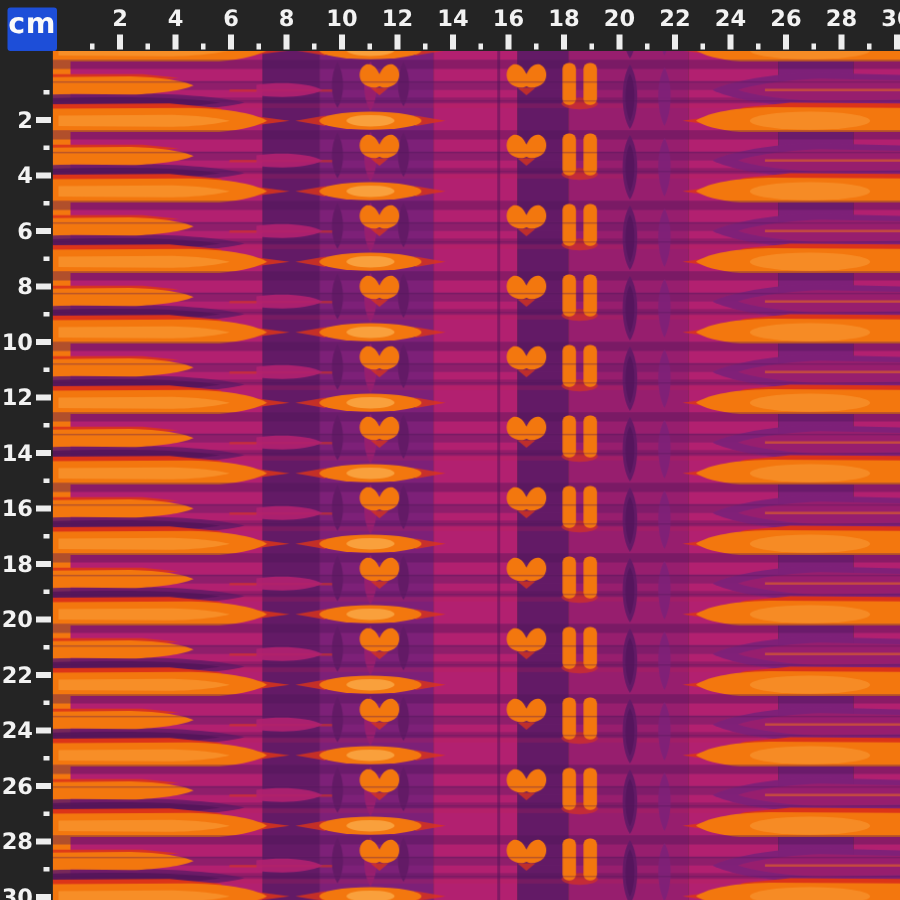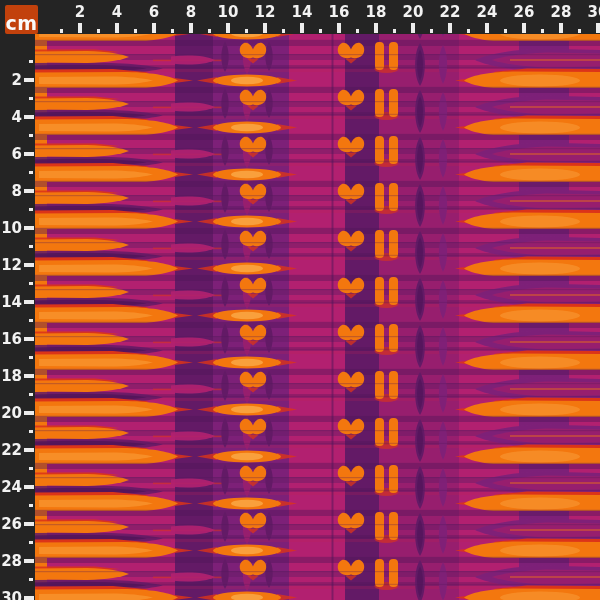--- a/index.html
+++ b/index.html
@@ -7,22 +7,22 @@
     width:600px;height:600px;overflow:hidden;
     background:var(--page-bg,#242424);
     font-family:"DejaVu Sans","Liberation Sans",sans-serif;
     position:relative;
   }
   .viewport{position:absolute;inset:0;width:600px;height:600px;overflow:hidden;}
 
   
   .unit-box{
     position:absolute;left:5px;top:5px;width:33px;height:29px;
-    background:#c2410c;border-radius:2px;
-    display:flex;align-items:flex-end;justify-content:center;
+    background:#1d4ed8;border-radius:2px;
+    display:flex;align-items:flex-start;justify-content:center;
     color:#fafafa;font-size:19px;font-weight:bold;letter-spacing:0.5px;
   }
 
   
   .ruler{position:absolute;}
   .ruler-top{left:0;top:0;width:600px;height:34px;}
   .ruler-left{left:0;top:0;width:35px;height:600px;}
   .tick{position:absolute;background:#ededed;}
   .ruler-top .tick.major{width:4px;height:10px;top:23px;}
   .ruler-top .tick.minor{width:3px;height:4px;top:29px;}

